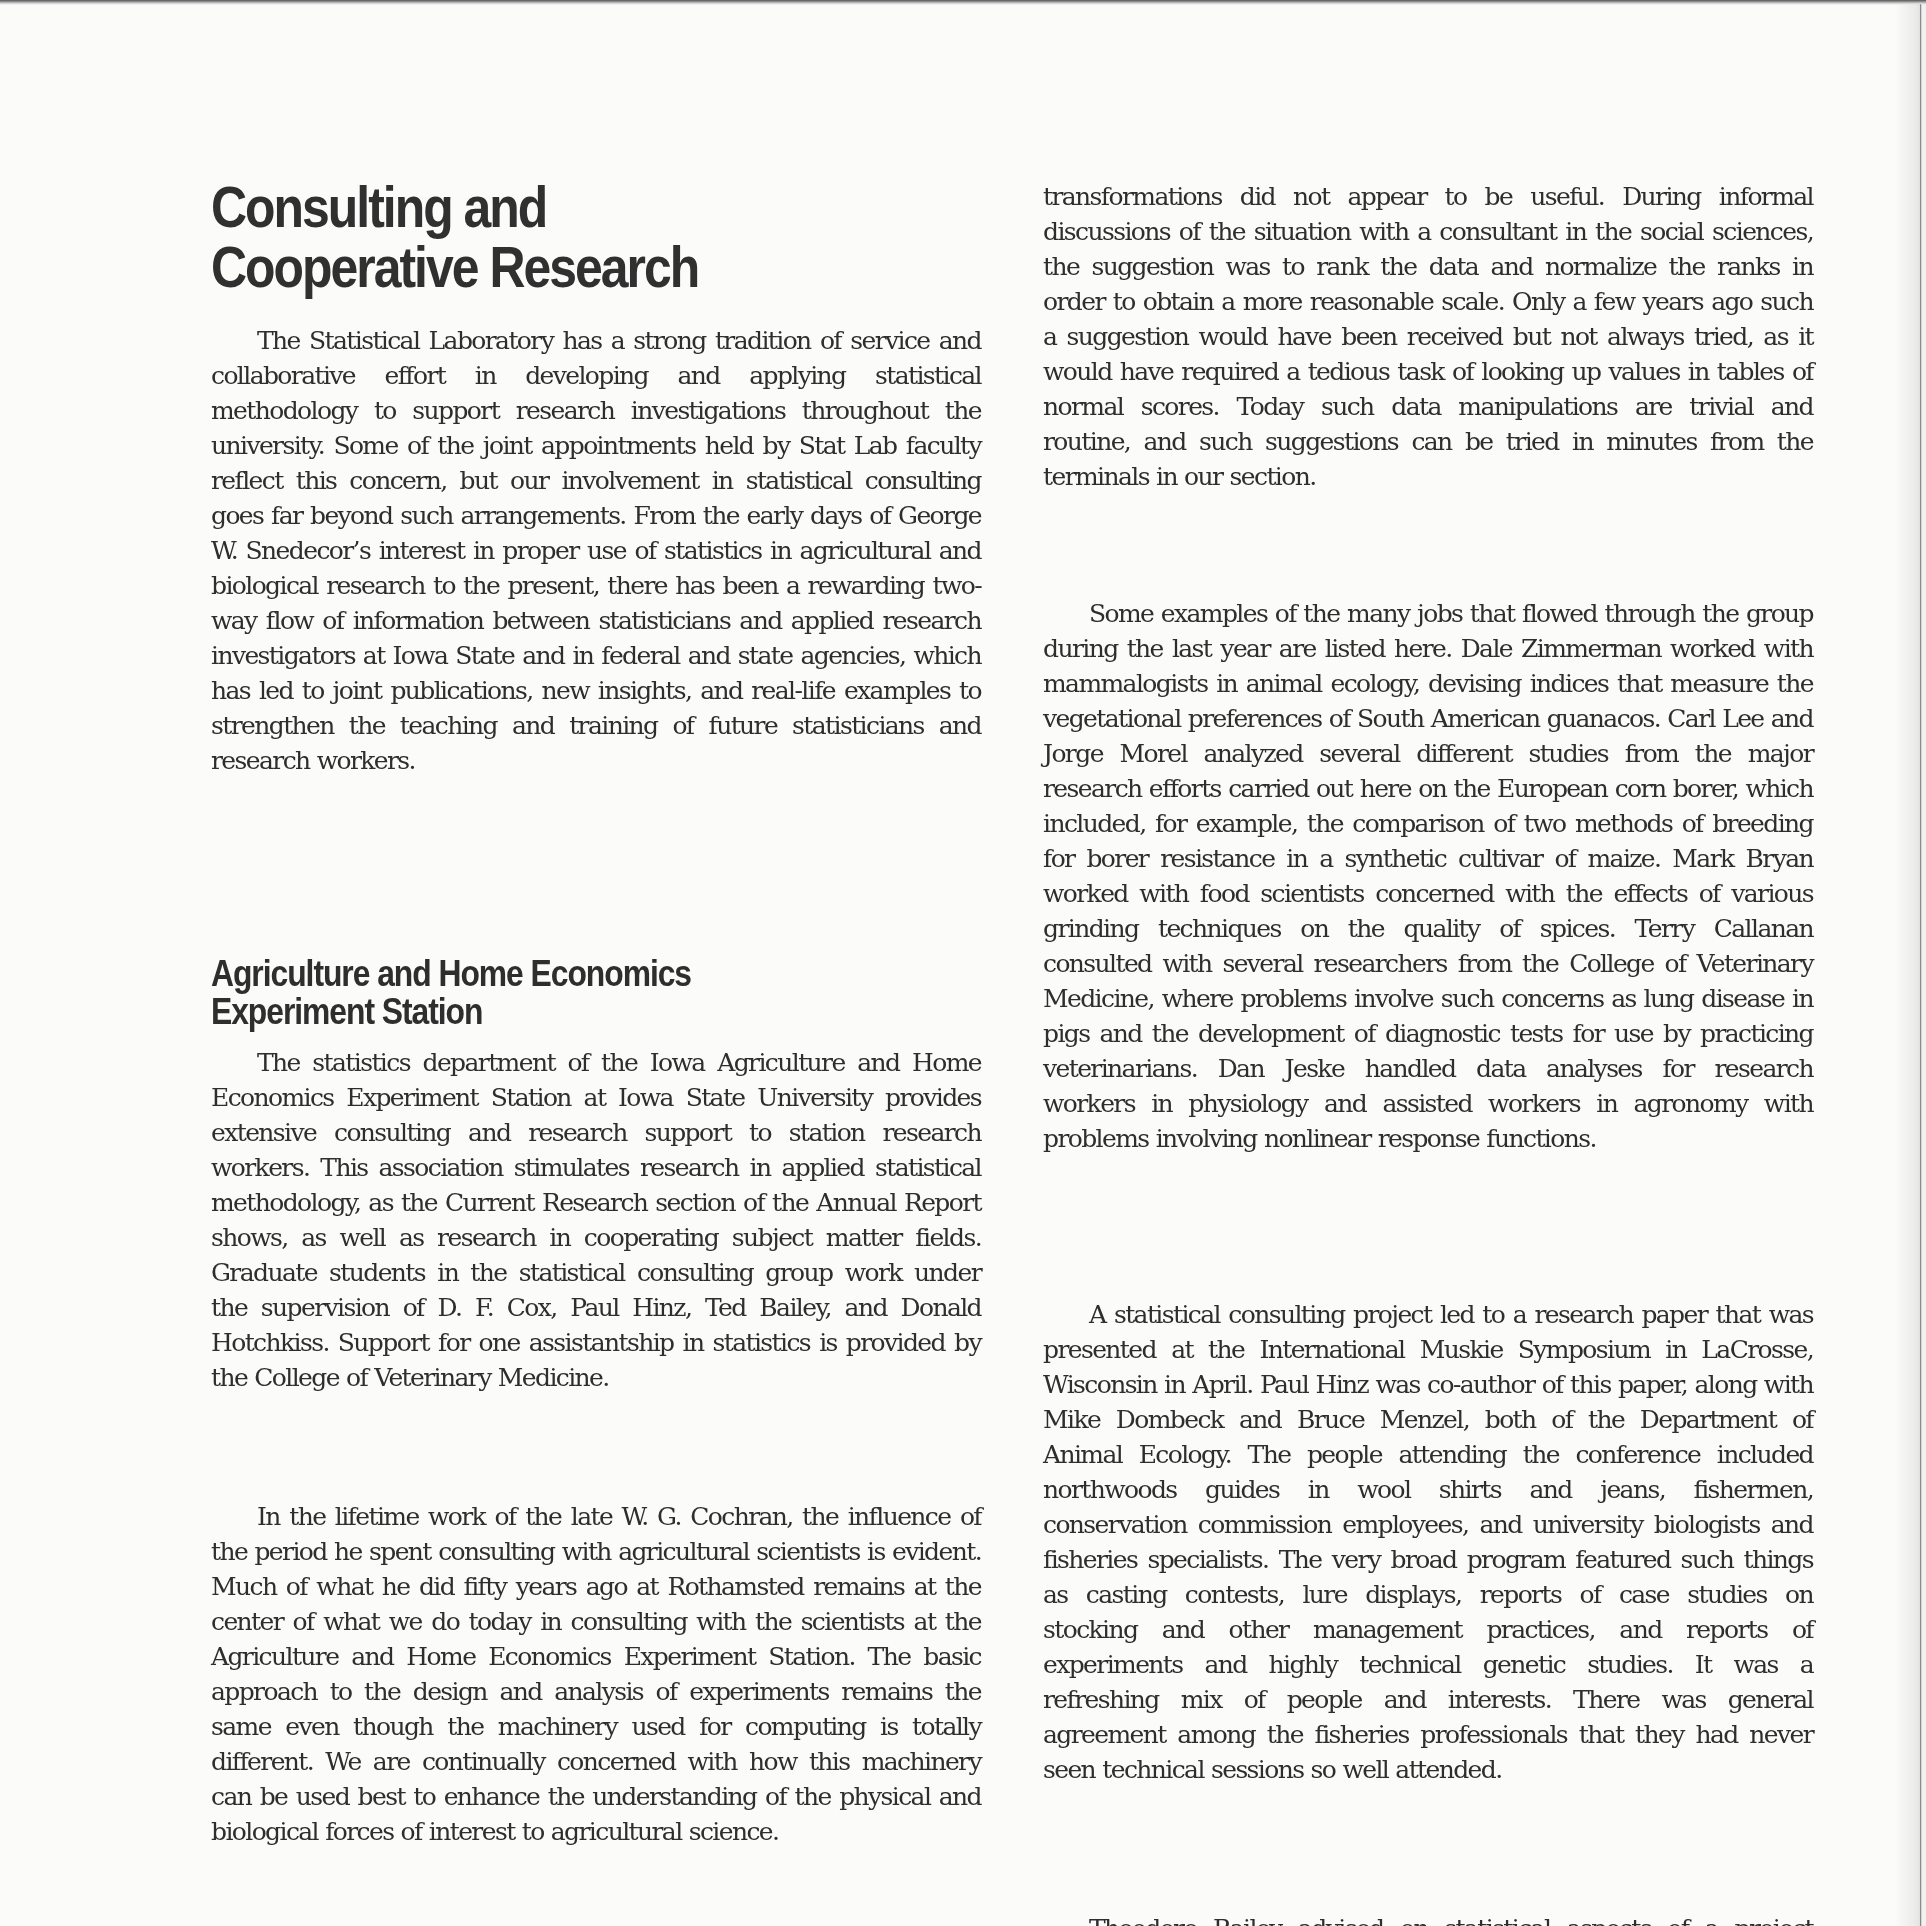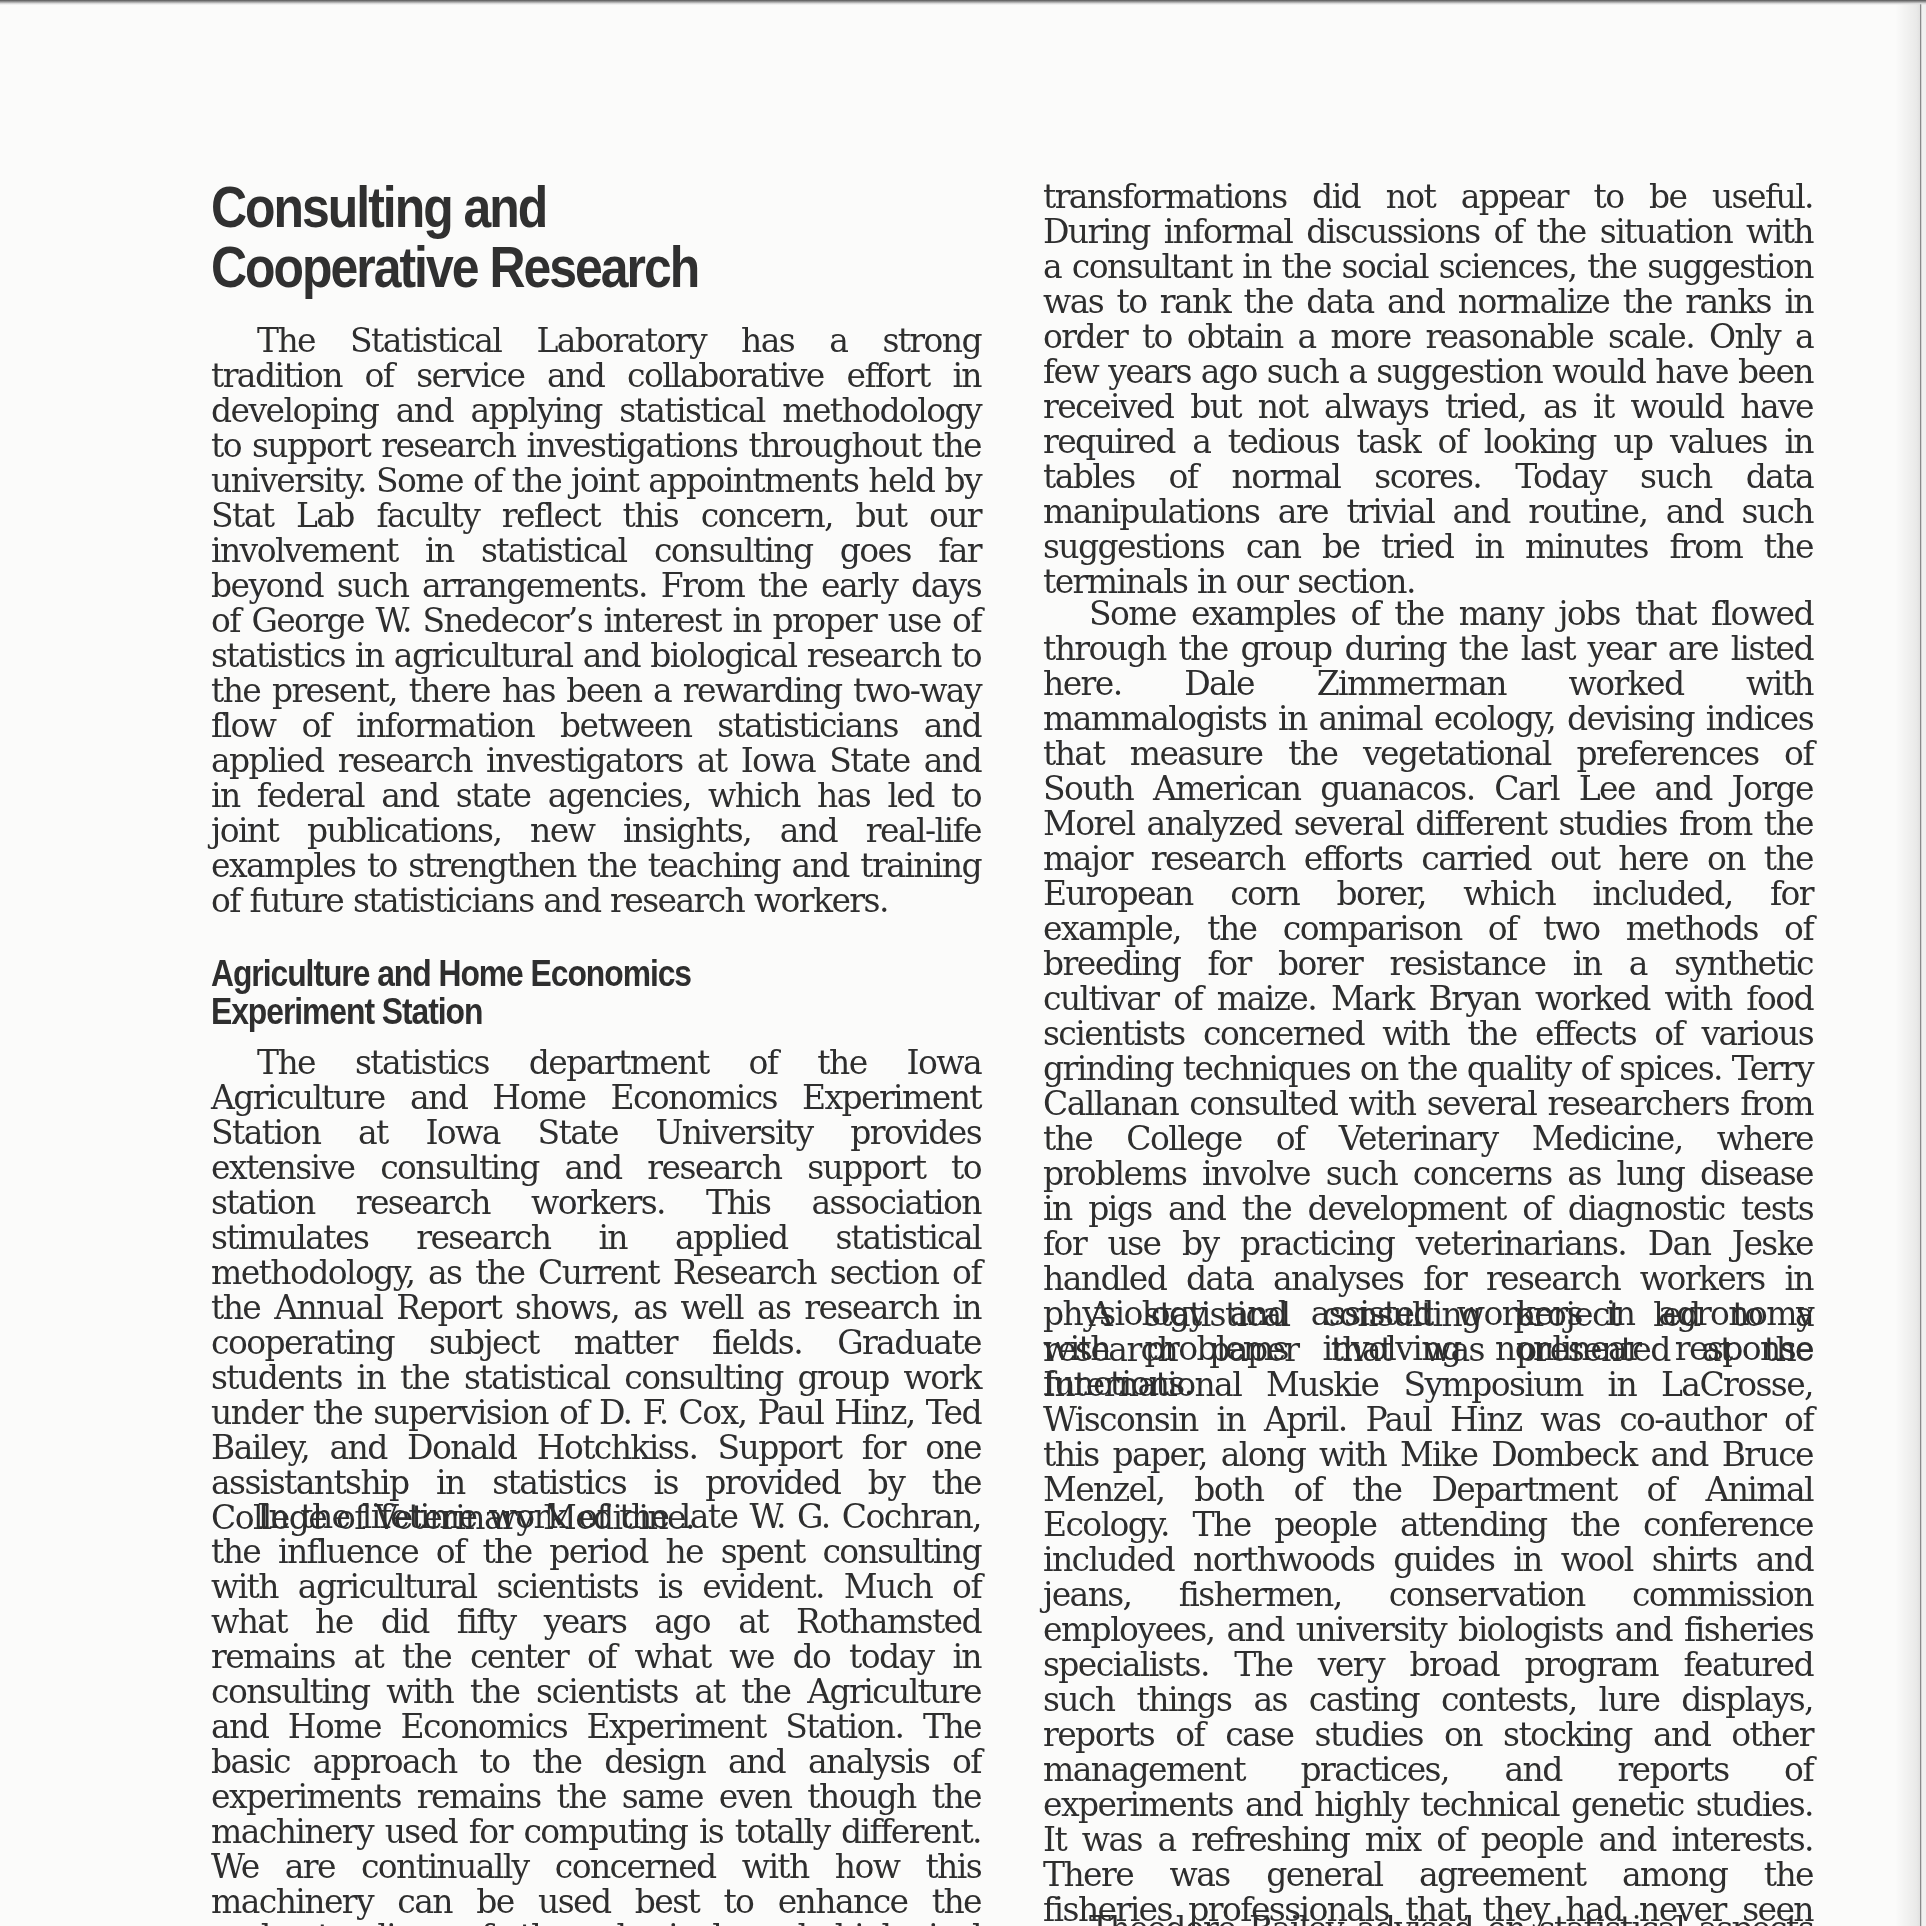--- a/index.html
+++ b/index.html
@@ -59,21 +59,21 @@
       color: #2e2e2e;
       transform: scaleX(0.86);
       transform-origin: left top;
       white-space: nowrap;
     }
     .para {
       position: absolute;
       margin: 0;
       width: 770px;
       font-family: "DejaVu Serif", serif;
-      font-size: 33px;
+      font-size: 25px;
       line-height: 35px;
       text-align: justify;
       text-indent: 46px;
       color: #2e2e2e;
       letter-spacing: -1.6px;
       word-spacing: 0.8px;
       hyphens: manual;
     }
     .para.no-indent { text-indent: 0; }
   </style>

